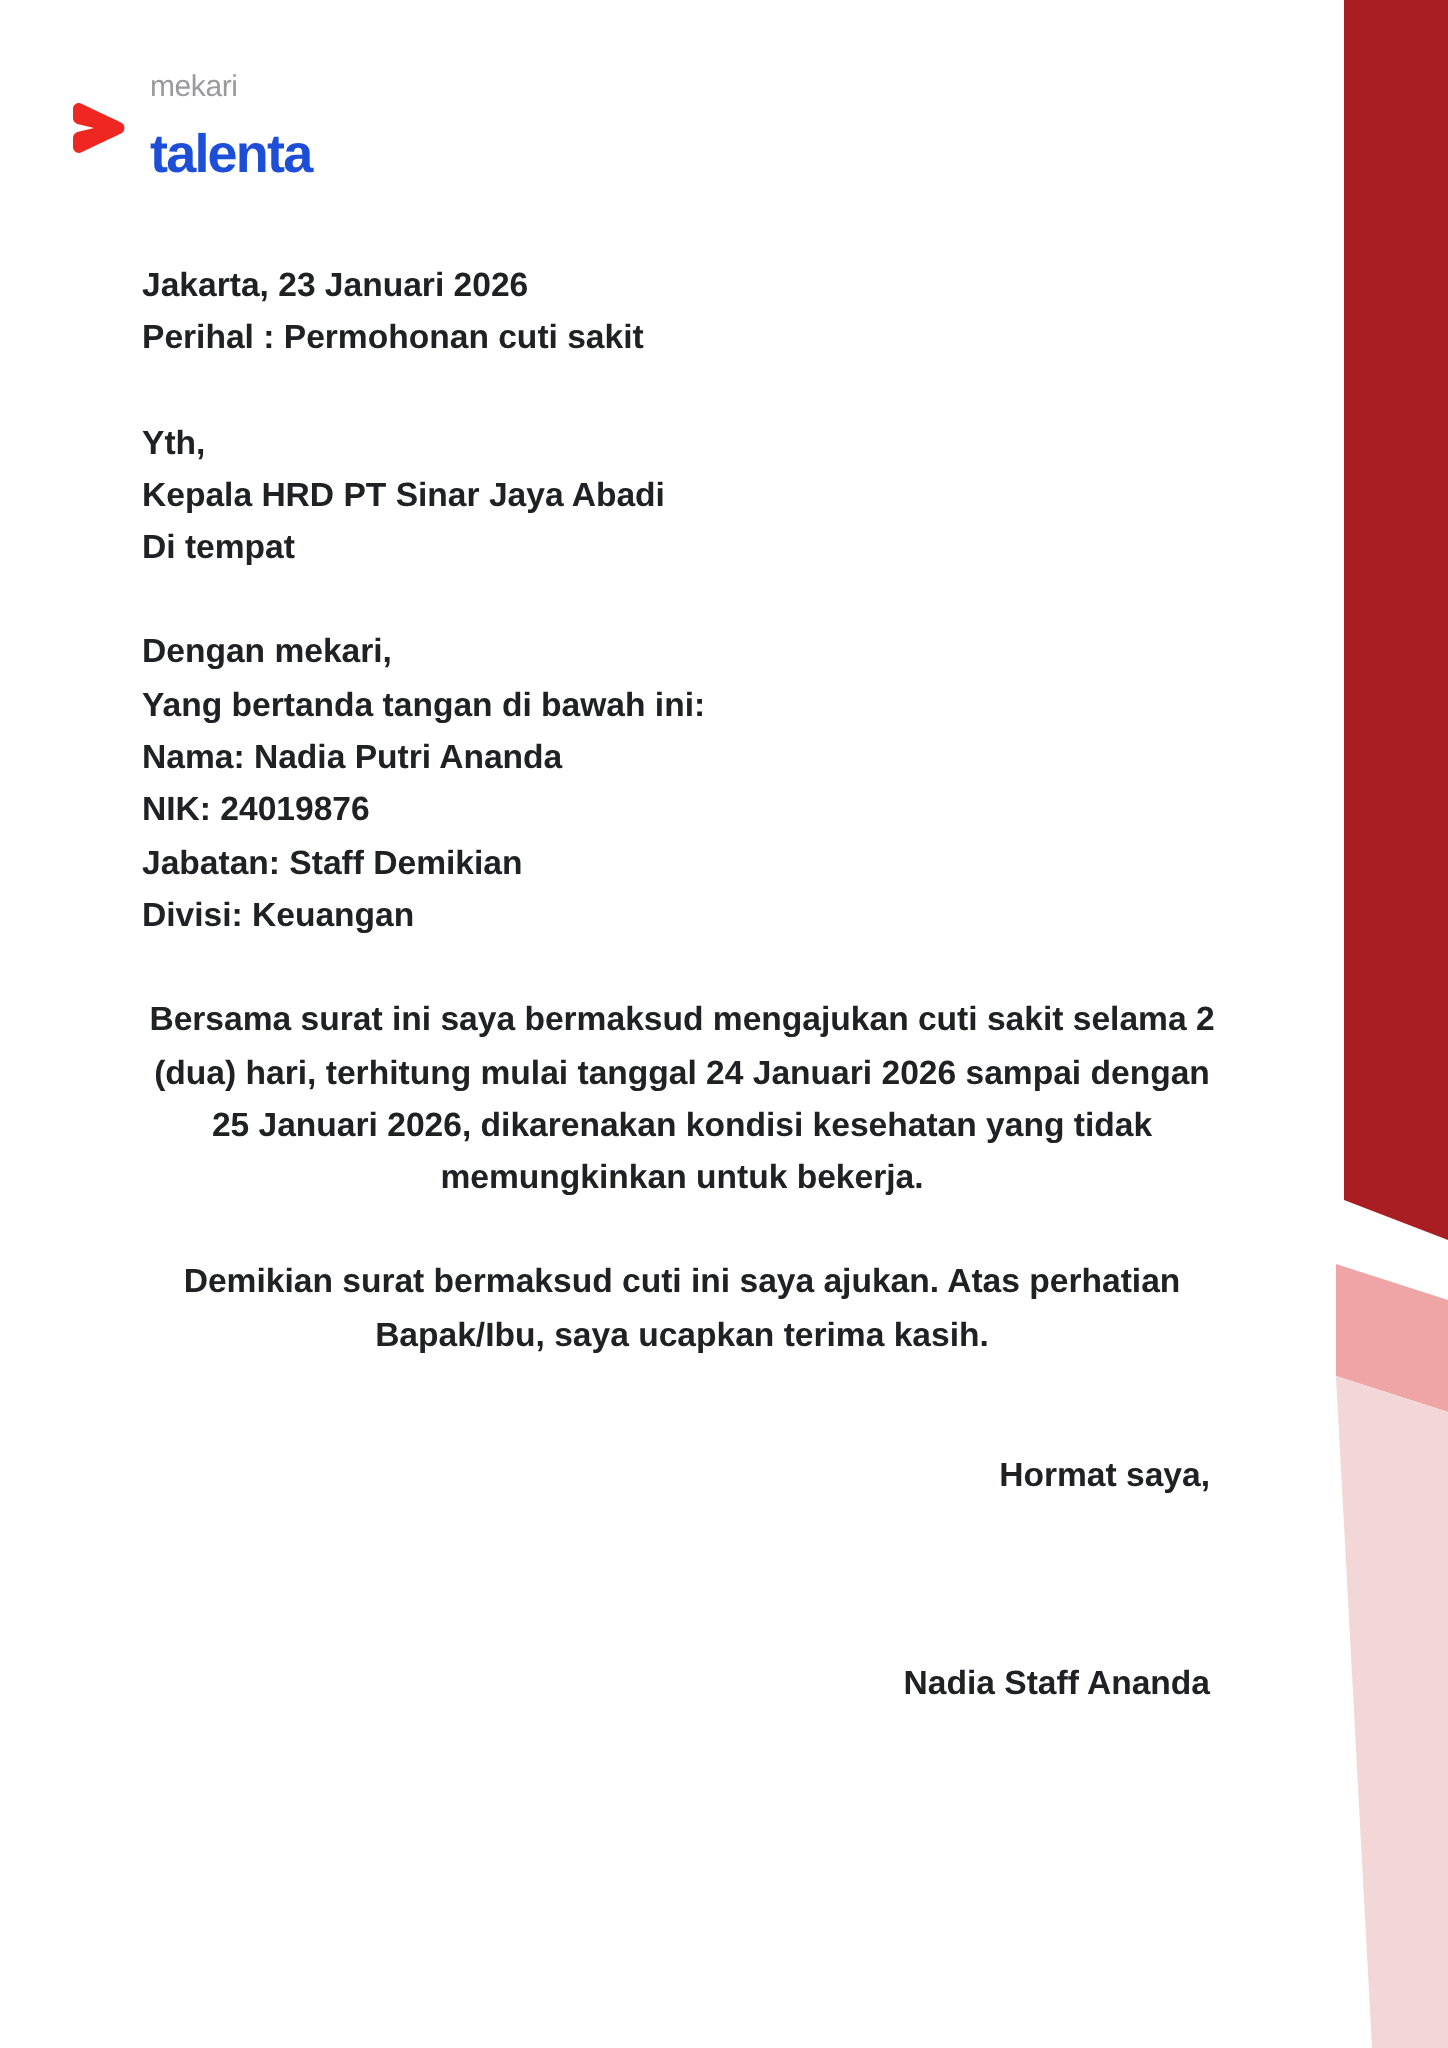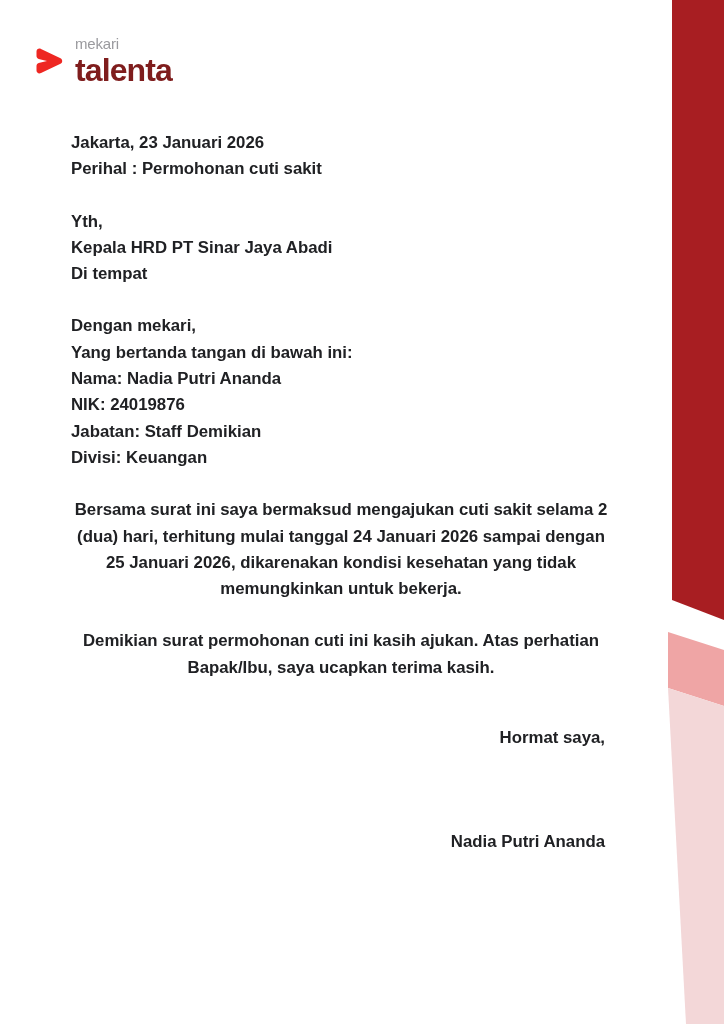--- a/index.html
+++ b/index.html
@@ -43,31 +43,32 @@
     width: 34px;
     height: 34px;
     flex: 0 0 auto;
     display: block;
   }
   .logo-words {
     display: flex;
     flex-direction: column;
     justify-content: center;
     line-height: 1;
+    gap: 10px;
   }
   .logo-top {
     font-size: 15px;
     color: #9a9a9e;
     font-weight: 400;
     letter-spacing: -0.2px;
     margin-bottom: 3px;
   }
   .logo-bottom {
-    font-size: 32px;
-    color: #7f1d1d;
+    font-size: 27px;
+    color: #1d4ed8;
     font-weight: 700;
     letter-spacing: -0.9px;
   }
 
   
   .letter {
     position: absolute;
     left: 71px;
     top: 130px;
     width: 540px;
@@ -144,21 +145,21 @@
       <div class="block">Jabatan: Staff Demikian</div>
       <div class="block">Divisi: Keuangan</div>
     </div>
 
     <div class="gap"></div>
 
     <p class="para">Bersama surat ini saya bermaksud mengajukan cuti sakit selama 2 (dua) hari, terhitung mulai tanggal 24 Januari 2026 sampai dengan 25 Januari 2026, dikarenakan kondisi kesehatan yang tidak memungkinkan untuk bekerja.</p>
 
     <div class="gap-sm"></div>
 
-    <p class="para">Demikian surat permohonan cuti ini kasih ajukan. Atas perhatian Bapak/Ibu, saya ucapkan terima kasih.</p>
+    <p class="para">Demikian surat bermaksud cuti ini saya ajukan. Atas perhatian Bapak/Ibu, saya ucapkan terima kasih.</p>
 
     <div class="closing-wrap">Hormat saya,</div>
 
-    <div class="sign-name">Nadia Putri Ananda</div>
+    <div class="sign-name">Nadia Staff Ananda</div>
 
   </div>
 
 </div>
 
 </body></html>

